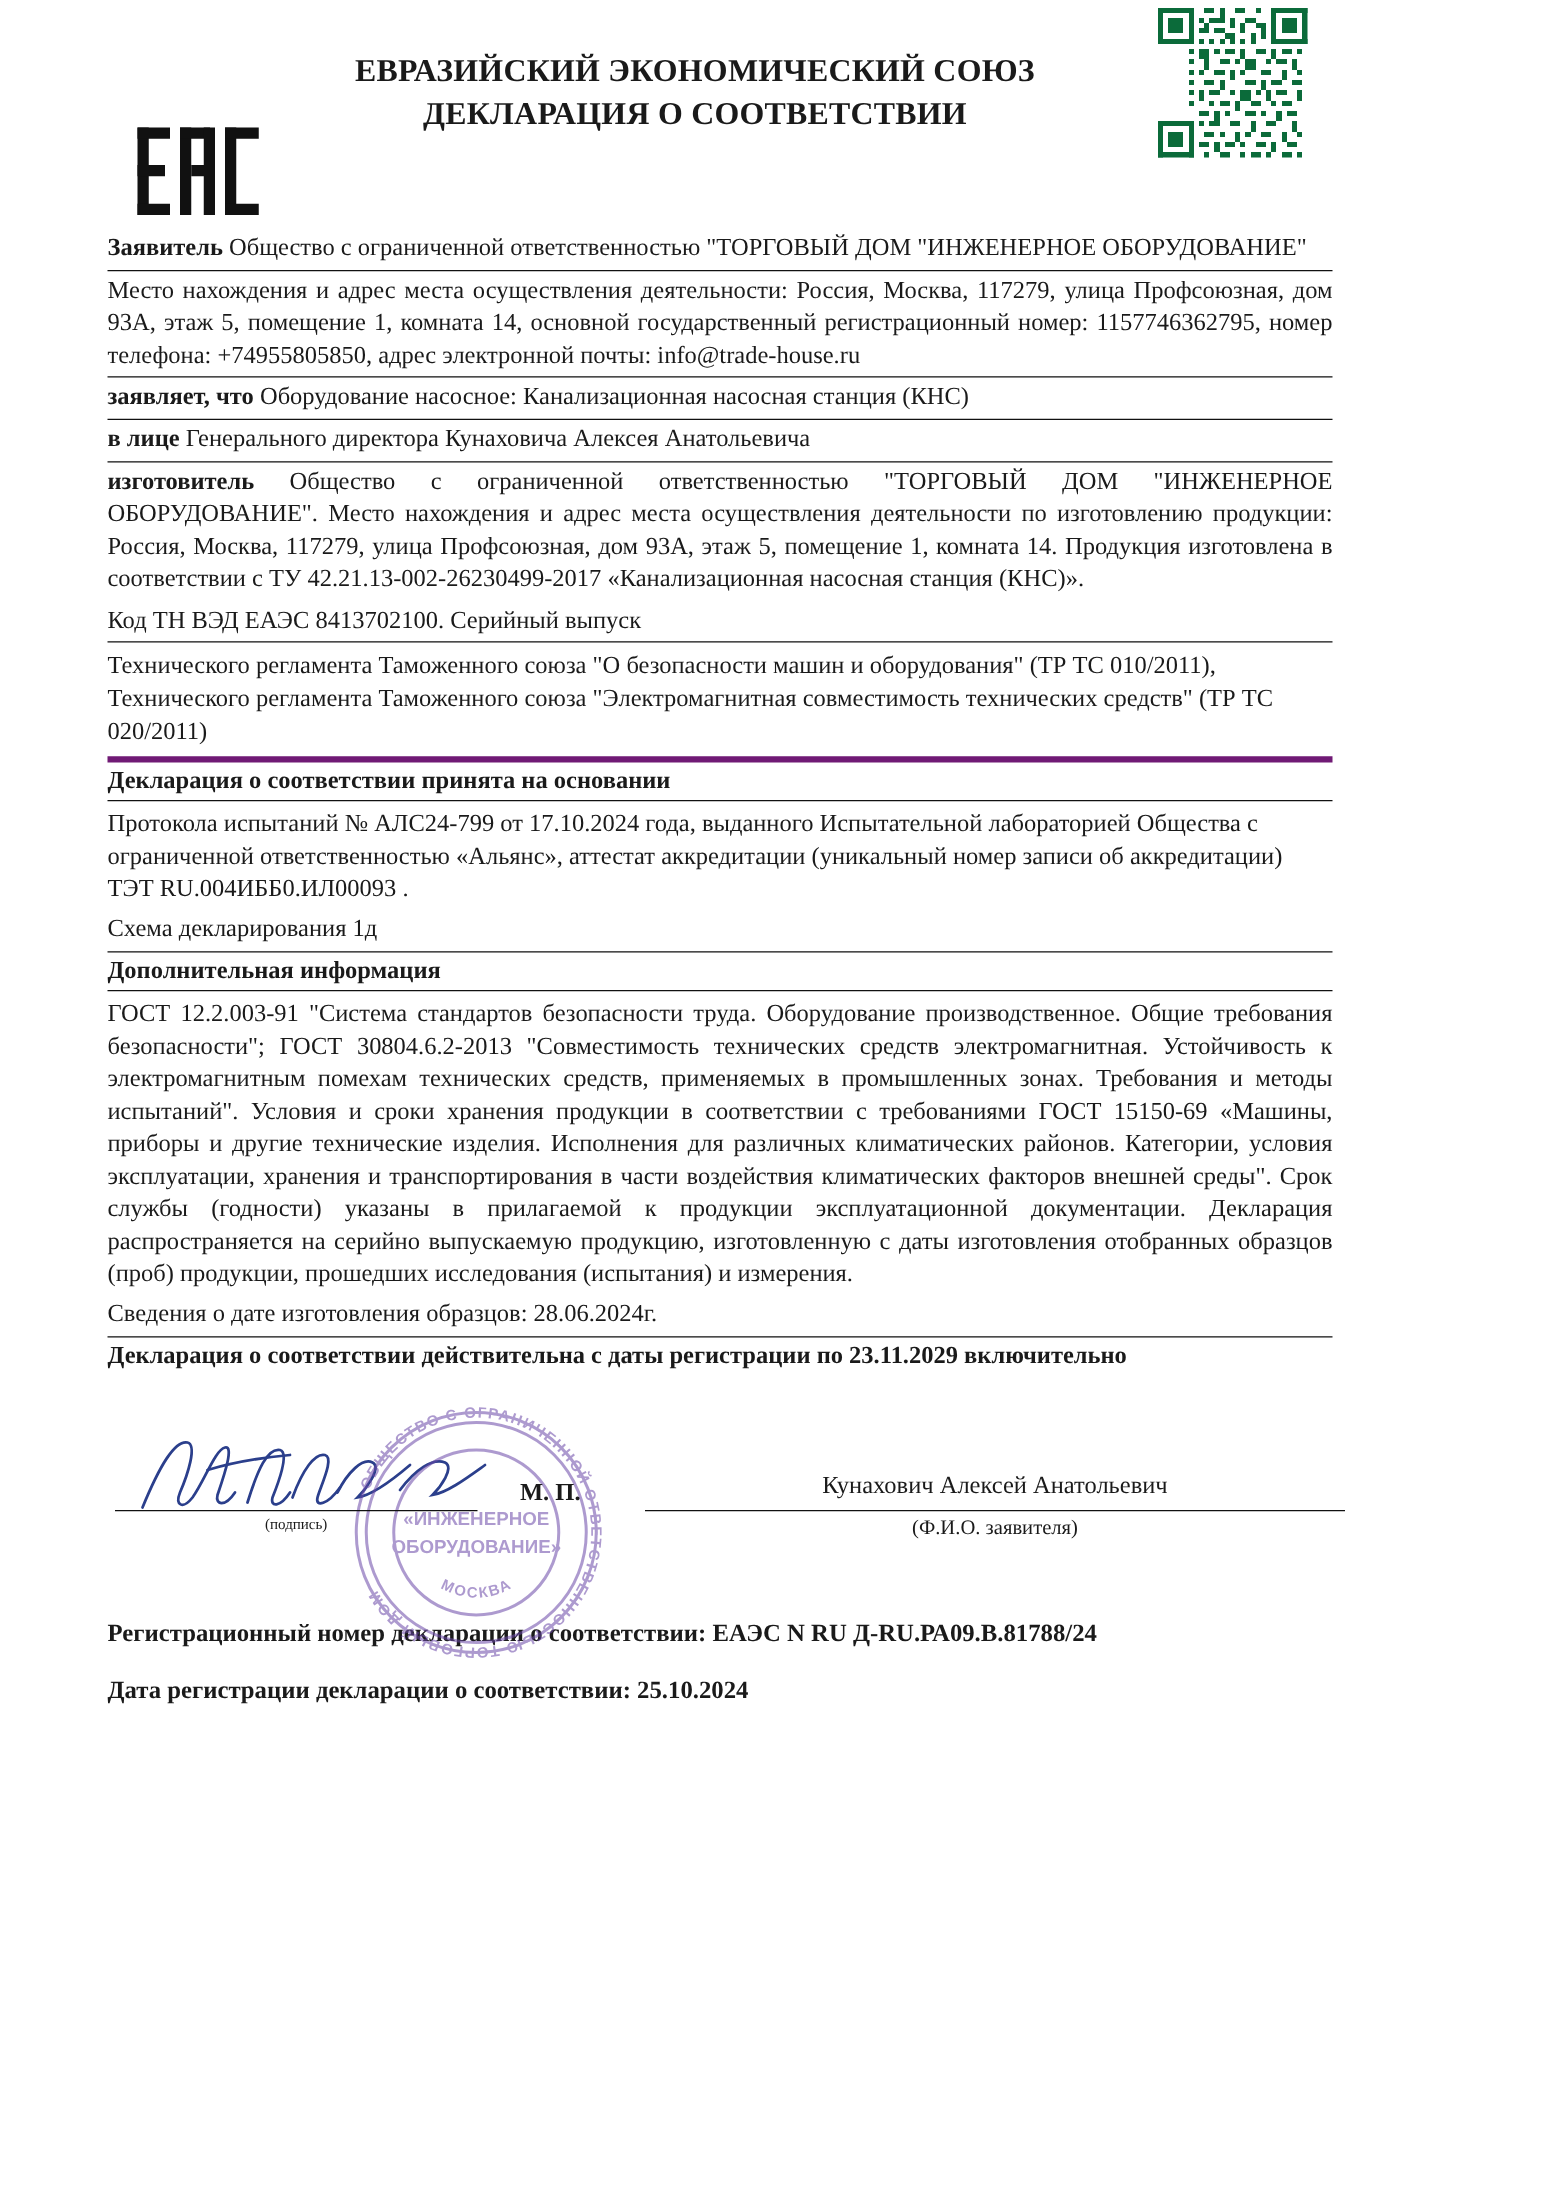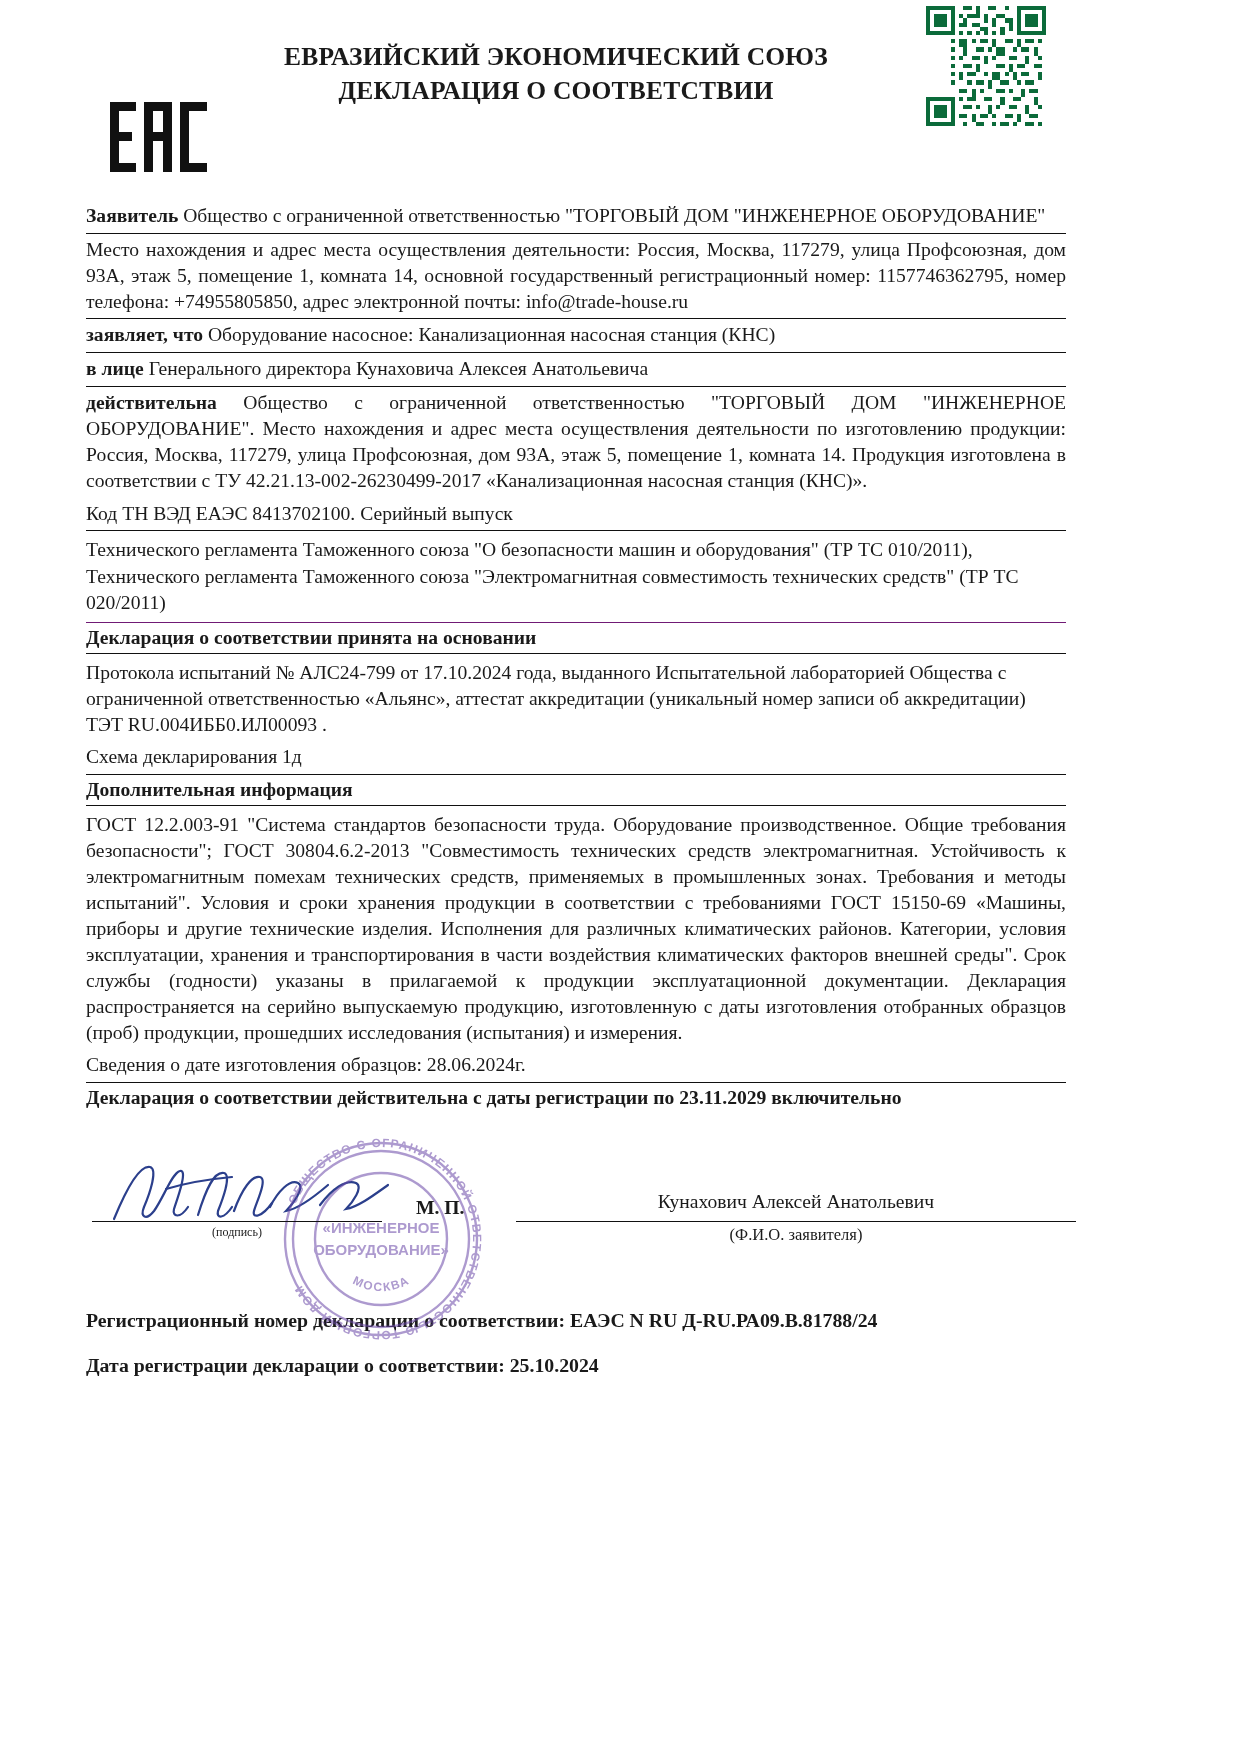--- a/index.html
+++ b/index.html
@@ -53,42 +53,42 @@
     position: absolute;
     left: 22px;
     top: 98px;
     width: 104px;
     height: 78px;
   }
 
   
   .doc-body {
     position: relative;
-    margin-top: 20px;
+    margin-top: 3px;
   }
   .row {
     border-bottom: 1px solid #111;
     padding: 3px 0 4px 0;
     font-size: 19.6px;
     line-height: 1.32;
   }
   b, .b { font-weight: bold; }
   .justify { text-align: justify; text-align-last: left; }
 
   .row-label-only {
     font-weight: bold;
     font-size: 19.6px;
     padding: 4px 0 4px 0;
     border-bottom: 1px solid #111;
   }
   .block-text {
     font-size: 19.6px;
     line-height: 1.33;
     padding: 6px 0 6px 0;
-    border-bottom: 1px solid #701a75;
+    border-bottom: 5px solid #701a75;
   }
   .block-text.nb { border-bottom: none; }
 
   .manuf {
     text-align: justify;
     text-align-last: left;
   }
 
   
   .sign-area {
@@ -342,21 +342,21 @@
       <b>заявляет, что</b>
       <span>Оборудование насосное: Канализационная насосная станция (КНС)</span>
     </div>
 
     <div class="row">
       <b>в лице</b>
       <span>Генерального директора Кунаховича Алексея Анатольевича</span>
     </div>
 
     <div class="row manuf" style="border-bottom:none;">
-      <b>действительна</b>
+      <b>изготовитель</b>
       <span>Общество с ограниченной ответственностью "ТОРГОВЫЙ ДОМ "ИНЖЕНЕРНОЕ ОБОРУДОВАНИЕ". Место нахождения и адрес места осуществления деятельности по изготовлению продукции: Россия, Москва, 117279, улица Профсоюзная, дом 93А, этаж 5, помещение 1, комната 14. Продукция изготовлена в соответствии с ТУ 42.21.13-002-26230499-2017 «Канализационная насосная станция (КНС)».</span>
     </div>
 
     <div class="row">
       <span>Код ТН ВЭД ЕАЭС 8413702100. Серийный выпуск</span>
     </div>
 
 
     <div class="block-text">Технического регламента Таможенного союза "О безопасности машин и оборудования" (ТР ТС 010/2011), Технического регламента Таможенного союза "Электромагнитная совместимость технических средств" (ТР ТС 020/2011)</div>
 

